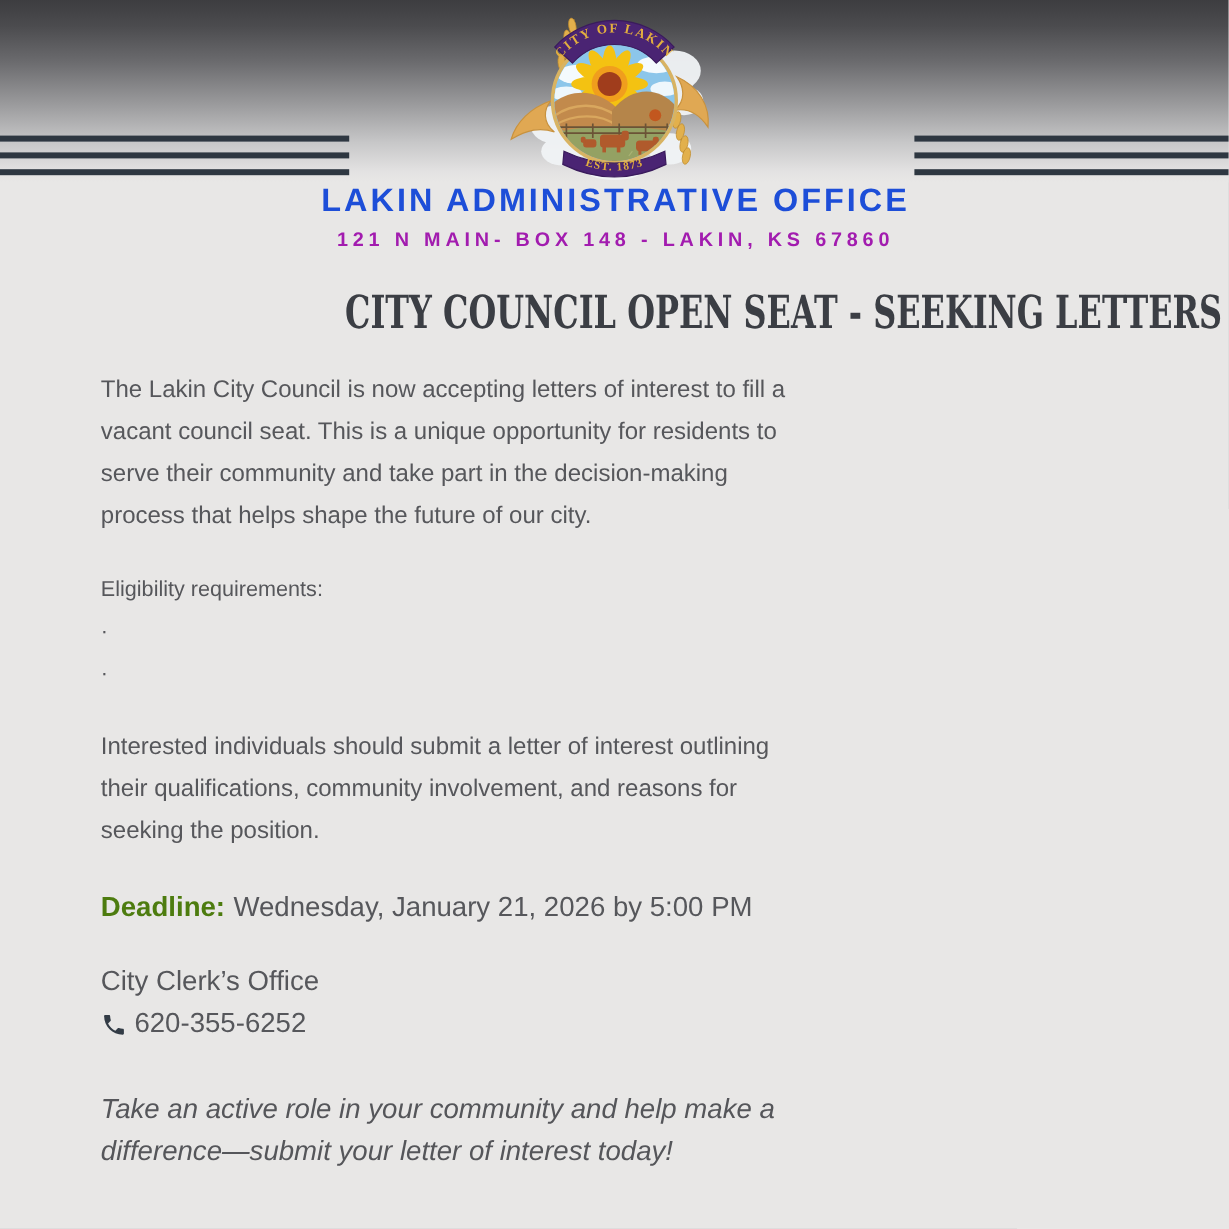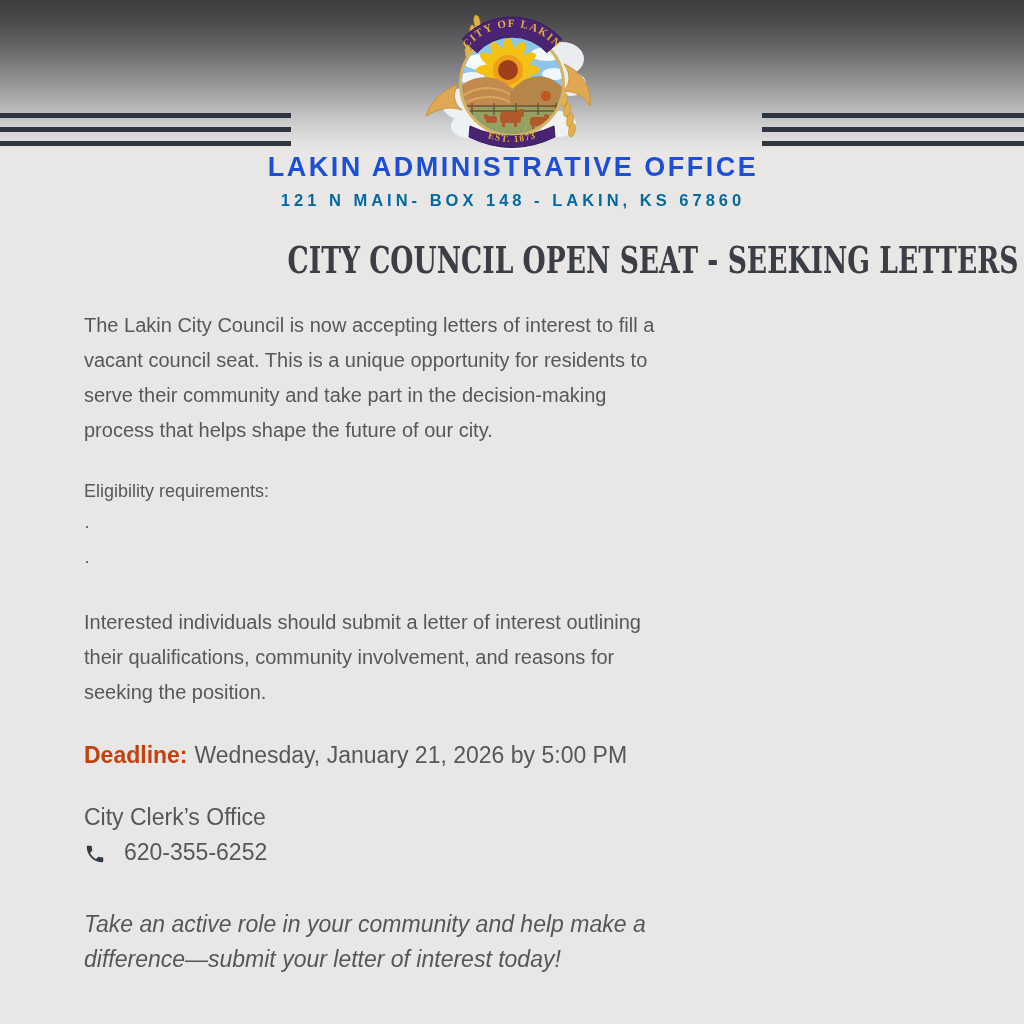--- a/index.html
+++ b/index.html
@@ -21,40 +21,40 @@
   
   .seal{position:absolute;top:4px;left:50%;transform:translateX(-50%);}
   
   .content{position:relative;padding:152px 82px 0 84px;}
   .office-name{
     text-align:center;font-size:27px;font-weight:600;letter-spacing:2.5px;
     color:#1d4ed8;margin:0;
   }
   .address{
     text-align:center;font-size:16.5px;font-weight:700;letter-spacing:4px;
-    color:#0369a1;margin:8px 0 0 0;
+    color:#a21caf;margin:8px 0 0 0;
   }
   
   .title-wrap{text-align:center;margin-top:27px;white-space:nowrap;}
   .title{
     display:inline-block;font-family:"DejaVu Serif","Liberation Serif",serif;
     font-weight:700;font-size:38px;color:#3b3e44;letter-spacing:0px;
     transform:scaleX(0.70);transform-origin:center;
   }
   
   .para{font-size:20px;line-height:35px;margin:26px 0 0 0;white-space:pre-line;}
   .elig{margin-top:26px;font-size:18px;line-height:35px;}
   .elig-head{margin:0;}
   .bullet-line{display:flex;align-items:baseline;}
   .bullet-dot{margin-right:9px;}
   .deadline{font-size:23px;line-height:35px;margin:28px 0 0 0;}
-  .deadline b{color:#c2410c;margin-right:7px;}
+  .deadline b{color:#4d7c0f;margin-right:7px;}
   .contact-intro{font-size:23px;line-height:35px;margin:27px 0 0 0;}
   .contact{margin-top:27px;font-size:23px;line-height:35px;}
-  .phone-row{display:flex;align-items:center;gap:18px;text-align:right;}
+  .phone-row{display:flex;align-items:center;gap:6px;text-align:right;}
   .phone-row svg{flex:0 0 auto;position:relative;top:1px;}
   .closing{
     font-size:23px;line-height:35px;margin:37px 0 0 0;font-style:italic;
     white-space:pre-line;color:#55565a;
   }
 </style>
 </head>
 <body>
 
 <div class="page">

